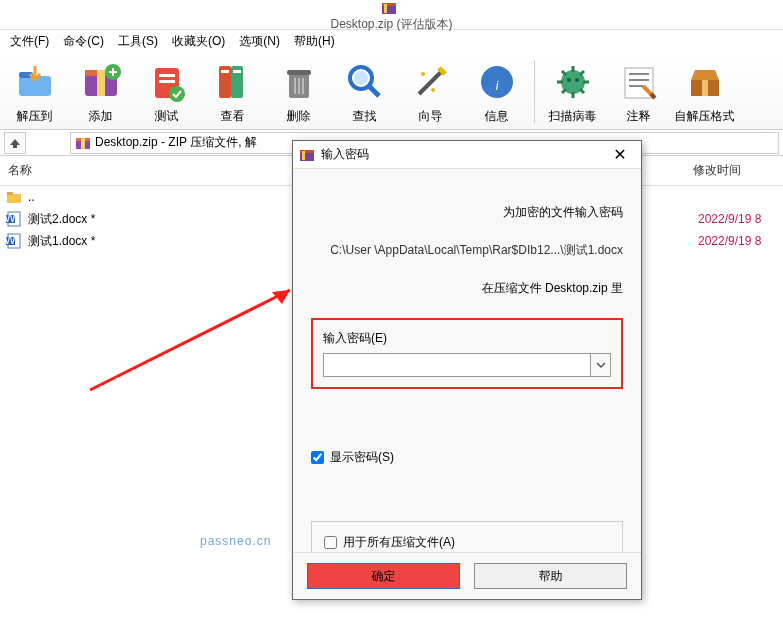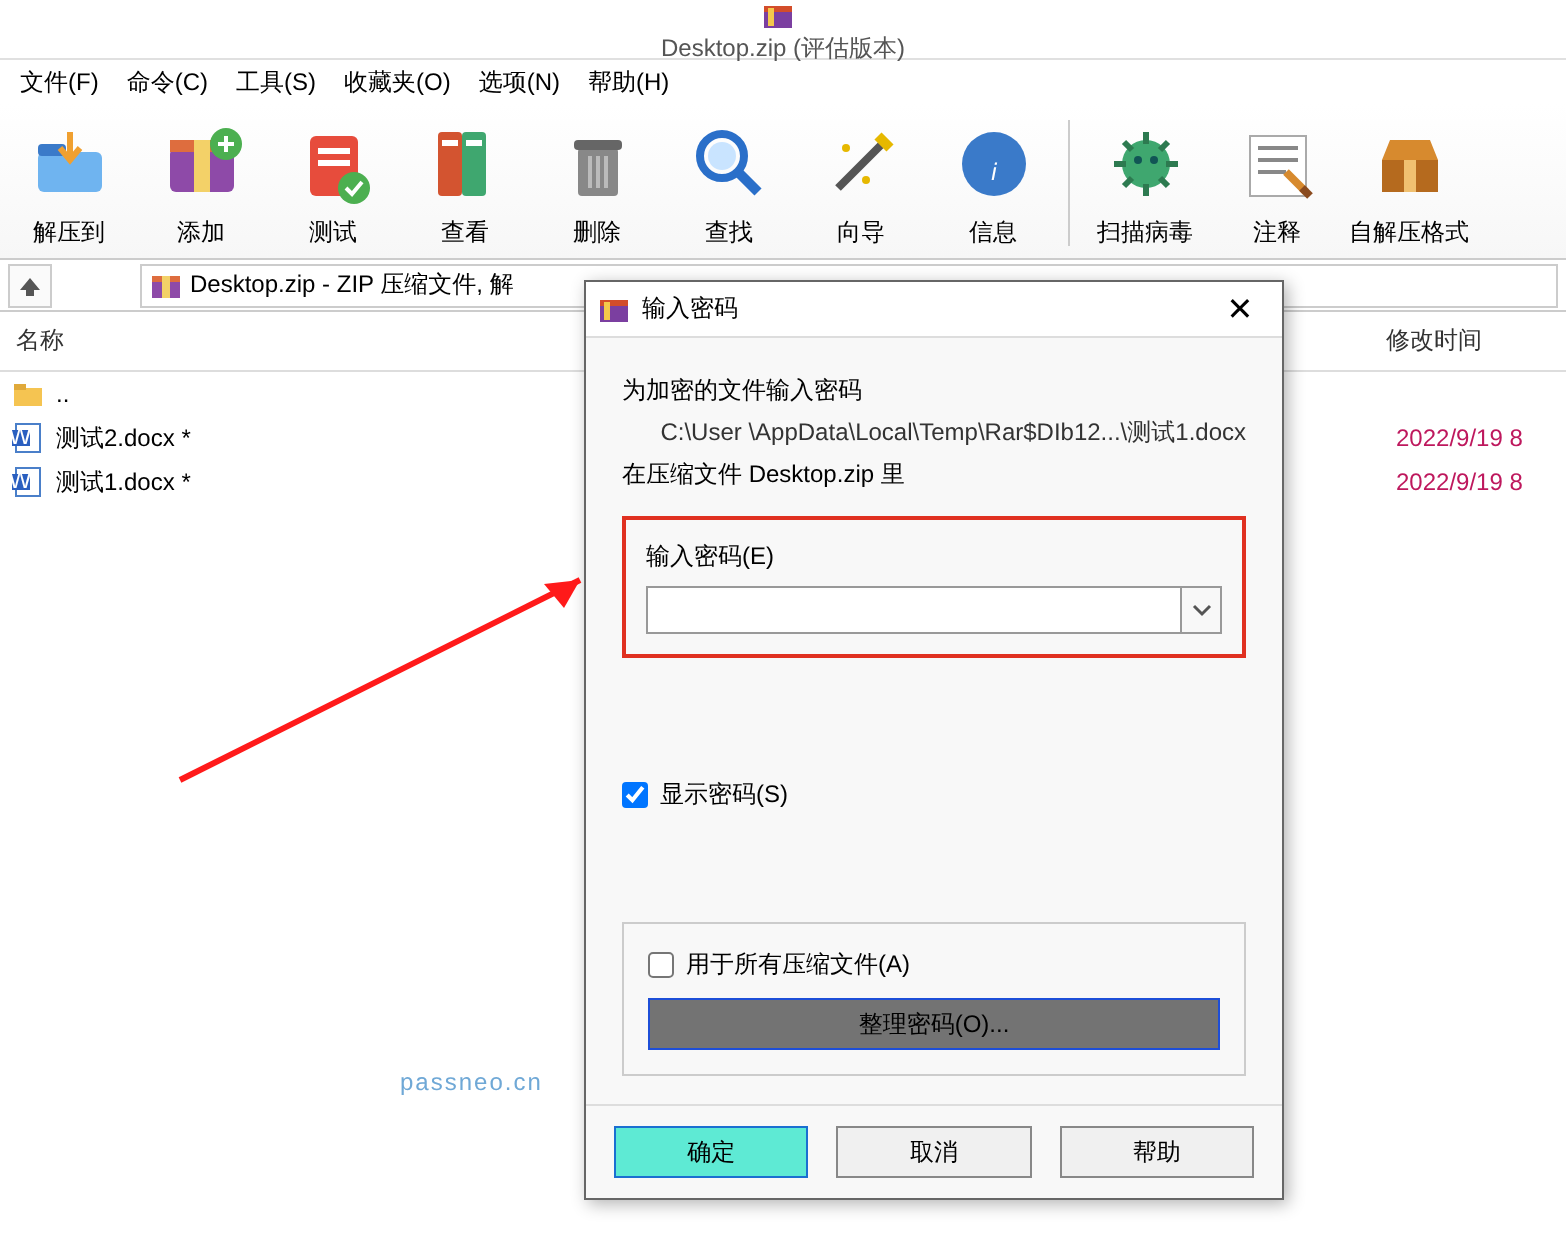--- a/index.html
+++ b/index.html
@@ -40,36 +40,36 @@
 .row .fname { width:670px; color:#000;}
 .row .mtime { flex:1; color:#be185d; }
 
 
 .dialog { position:absolute; left:292px; top:140px; width:350px; height:460px; background:#f8f8f8; border:1px solid #666; box-shadow:2px 2px 8px rgba(0,0,0,0.3);}
 .dialog .dtitle { height:28px; background:#fff; display:flex; align-items:center; padding:0 6px; border-bottom:1px solid #ddd;}
 .dialog .dtitle .dicon{ width:16px; height:16px; margin-right:6px;}
 .dialog .dtitle .txt { flex:1; color:#000; }
 .dialog .dtitle .close { width:30px; text-align:center; font-size:16px;}
 .dialog .body { padding:14px 18px; }
-.dialog .heading { text-align:left; margin:4px 0;}
+.dialog .heading { text-align:right; margin:21px 0;}
 .dialog .path { text-align:right; color:#333; word-break:break-all;}
 .dialog .highlight { border:2px solid #e03020; padding:10px; margin-top:12px;}
 .dialog .highlight label{ display:block; margin-bottom:6px; color:#000;}
 .dialog .pwrap { display:flex; }
 .dialog .pwrap input { flex:1; height:24px; border:1px solid #999; padding:0 4px; background:#fff;}
 .dialog .pwrap .dd { width:20px; height:24px; border:1px solid #999; border-left:none; display:flex; align-items:center; justify-content:center;}
 .dialog .chk { display:flex; align-items:center; margin-top:60px;}
 .dialog .chk input { margin-right:6px;}
 .group { border:1px solid #ccc; margin-top:55px; padding:12px; background:#f8f8f8;}
 .group .chk2 { display:flex; align-items:center; margin-bottom:8px;}
 .group .chk2 input{ margin-right:6px;}
 .group button { width:100%; height:26px; background:#737373; border:1px solid #1d4ed8;}
 .dialog .buttons { position:absolute; left:0; right:0; bottom:0; padding:10px 14px; display:flex; gap:14px; justify-content:space-between; background:#f8f8f8; border-top:1px solid #ddd;}
 .dialog .buttons button { flex:1; height:26px; border:1px solid #888; background:#f0f0f0;}
-.dialog .buttons button.primary { border:1px solid #1a6fd1; background:#5eead4;}
+.dialog .buttons button.primary { border:1px solid #1a6fd1; background:#ef4444;}
 
 
 .arrow { position:absolute; left:80px; top:270px; pointer-events:none;}
 
 .watermark { position:absolute; left:200px; top:534px; color:#6fa8d6; font-style:normal; letter-spacing:1px;}
 </style>
 </head>
 <body>
 
 <div class="titlebar">
@@ -301,21 +301,20 @@
     <div class="group">
       <div class="chk2">
         <input type="checkbox" style="">
         <span>用于所有压缩文件(A)</span>
       </div>
       <button>整理密码(O)...</button>
     </div>
   </div>
   <div class="buttons">
     <button class="primary">确定</button>
-    <button>取消</button>
     <button>帮助</button>
   </div>
 </div>
 
 <svg class="arrow" width="230" height="140">
   <line x1="10" y1="120" x2="210" y2="20" stroke="#ff1a1a" stroke-width="3"></line>
   <polygon points="210,20 192,22 202,34" fill="#ff1a1a"></polygon>
 </svg>
 
 <div class="watermark">passneo.cn</div>

